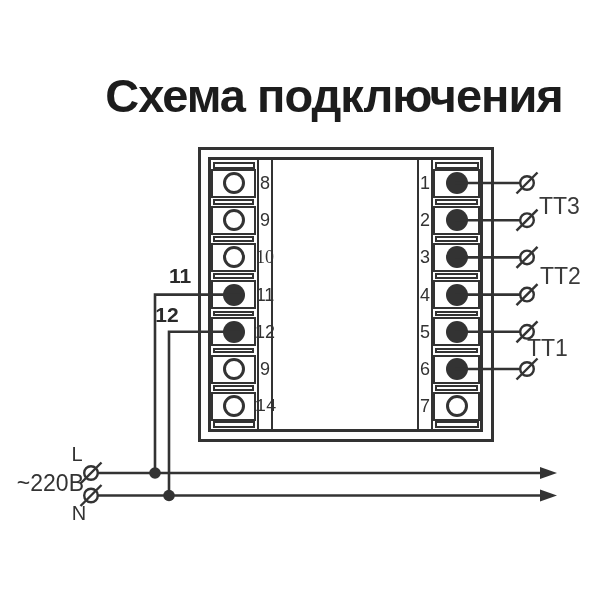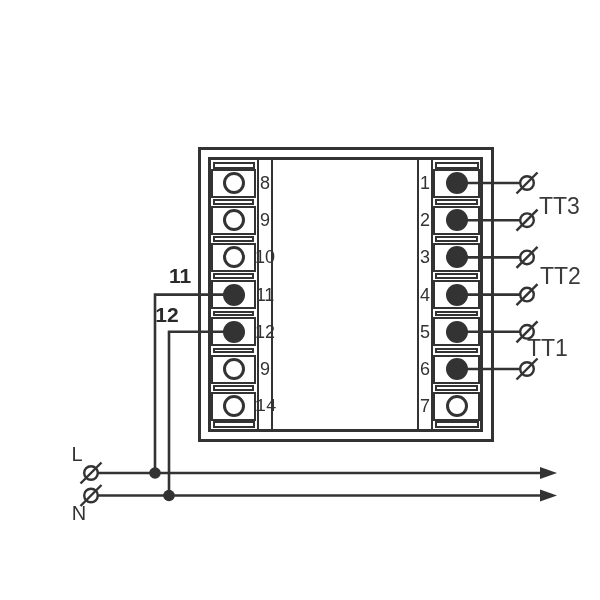--- a/index.html
+++ b/index.html
@@ -67,20 +67,21 @@
   #phase-label{left:66px;top:444px;width:22px;text-align:center;font-size:20px;height:20px;line-height:20px;}
   #neutral-label{left:68px;top:503px;width:22px;text-align:center;font-size:20px;height:20px;line-height:20px;}
   #voltage-label{left:6px;top:471px;width:78px;text-align:right;font-size:23px;height:24px;line-height:24px;}
   #wires{position:absolute;left:0;top:0;pointer-events:none;}
 </style>
 </head>
 <body>
 
 <div id="stage">
 
+  <div id="title">Схема подключения</div>
 
   <div id="device-rect"></div>
 
   <div id="assembly">
     <div id="left-col" class="tcol">
       <div class="cap top"></div>
       <div class="cap bottom"></div>
     <div class="cell" style="top: 8.5px;">
           <div class="contact open"></div>
         </div>
@@ -105,21 +106,21 @@
           <div class="contact open"></div>
         </div>
         <div class="sep" style="top: 225px;"></div>
         <div class="cell" style="top: 231.7px;">
           <div class="contact open"></div>
         </div>
       </div>
     <div id="left-strip" class="strip">
         <div class="tnum" style="top: 14px;">8</div>
         <div class="tnum" style="top: 51.2px;">9</div>
-        <div class="tnum" style="top: 88.4px;">10</div>
+        <div class="tnum" style="top: 88.4px; font-family: Liberation Serif, serif;">10</div>
         <div class="tnum" style="top: 125.6px;">11</div>
         <div class="tnum" style="top: 162.8px;">12</div>
         <div class="tnum" style="top: 200px;">9</div>
         <div class="tnum" style="top: 237.2px; font-family: Liberation Mono, monospace;">14</div>
       </div>
     <div id="right-strip" class="strip">
         <div class="tnum" style="top: 14px;">1</div>
         <div class="tnum" style="top: 51.2px;">2</div>
         <div class="tnum" style="top: 88.4px;">3</div>
         <div class="tnum" style="top: 125.6px;">4</div>
@@ -217,14 +218,15 @@
 
   <div id="wire11-label" class="lbl">11</div>
   <div id="wire12-label" class="lbl">12</div>
 
   <div id="ct3-label" class="lbl ct-label">ТТ3</div>
   <div id="ct2-label" class="lbl ct-label">ТТ2</div>
   <div id="ct1-label" class="lbl ct-label">ТТ1</div>
 
   <div id="phase-label" class="lbl">L</div>
   <div id="neutral-label" class="lbl">N</div>
+  <div id="voltage-label" class="lbl">~220В</div>
 
 </div>
 
 </body></html>

